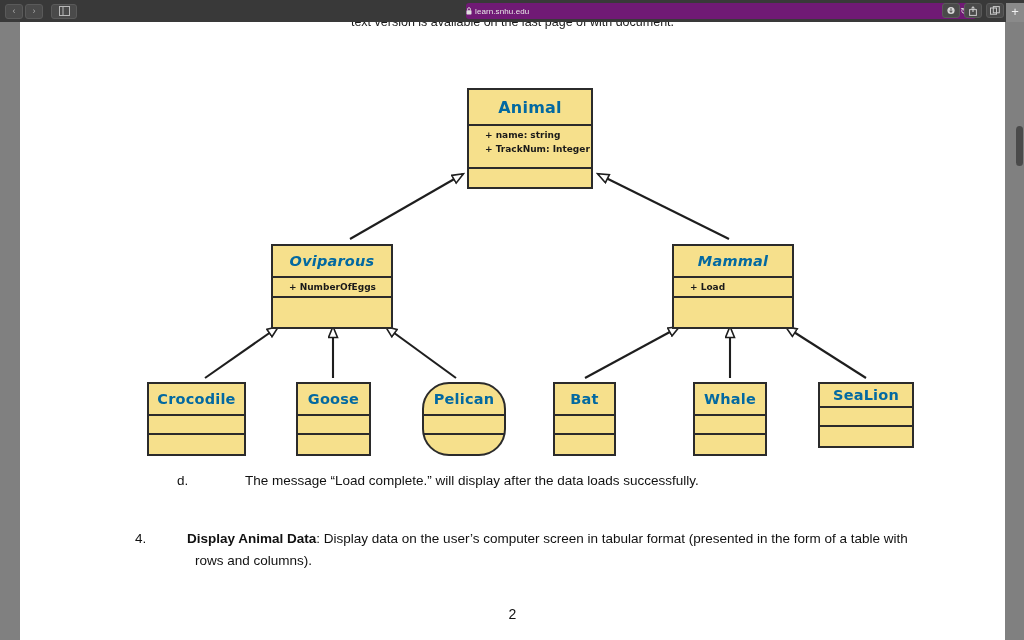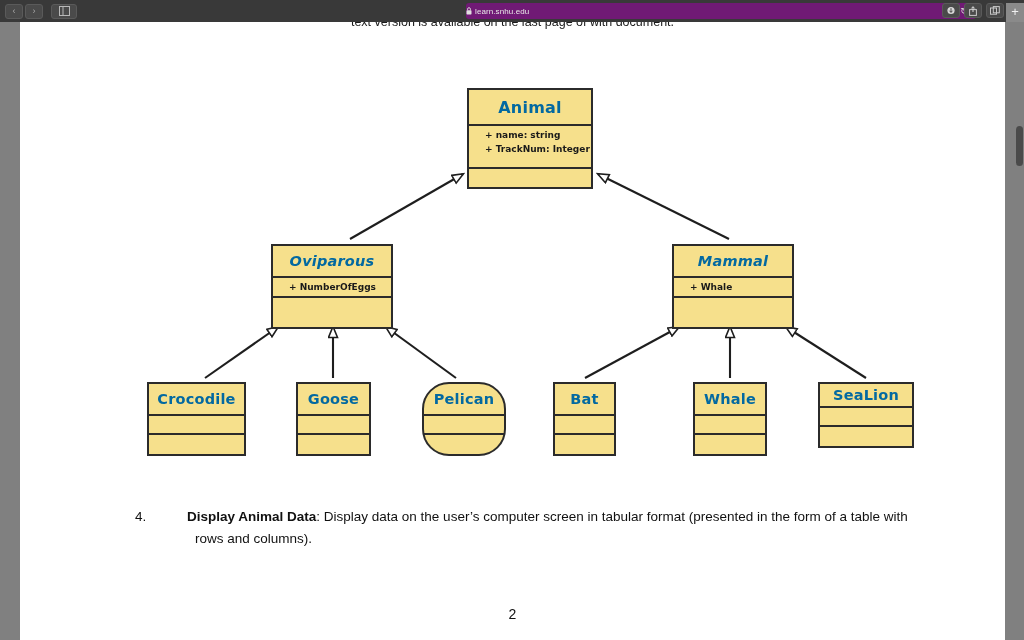--- a/index.html
+++ b/index.html
@@ -361,21 +361,21 @@
         <div class="uml-name">Oviparous</div>
         <div class="uml-attrs">
           <div class="uml-attr">+ NumberOfEggs</div>
         </div>
         <div class="uml-ops"></div>
       </div>
 
       <div class="uml-class mid-class" id="class-mammal">
         <div class="uml-name">Mammal</div>
         <div class="uml-attrs">
-          <div class="uml-attr">+ Whale</div>
+          <div class="uml-attr">+ Load</div>
         </div>
         <div class="uml-ops"></div>
       </div>
 
       <div class="uml-class leaf-class" id="class-crocodile">
         <div class="uml-name">Crocodile</div>
         <div class="uml-mid"></div>
         <div class="uml-bot"></div>
       </div>
 
@@ -405,20 +405,23 @@
 
       <div class="uml-class leaf-class" id="class-sealion">
         <div class="uml-name">SeaLion</div>
         <div class="uml-mid"></div>
         <div class="uml-bot"></div>
       </div>
     </div>
 
     <div id="body-text">
 
+      <div class="para" id="para-d">
+        <span class="marker">d.</span><span>The message “Load complete.” will display after the data loads successfully.</span>
+      </div>
 
       <div class="para" id="para-4">
         <span class="marker bold">4.</span><span class="bold">Display Animal Data</span><span>: Display data on the user’s computer screen in tabular format (presented in the form of a table with rows and columns).</span>
       </div>
     </div>
 
     <div id="page-number">2</div>
 
   </div>
 </div>

